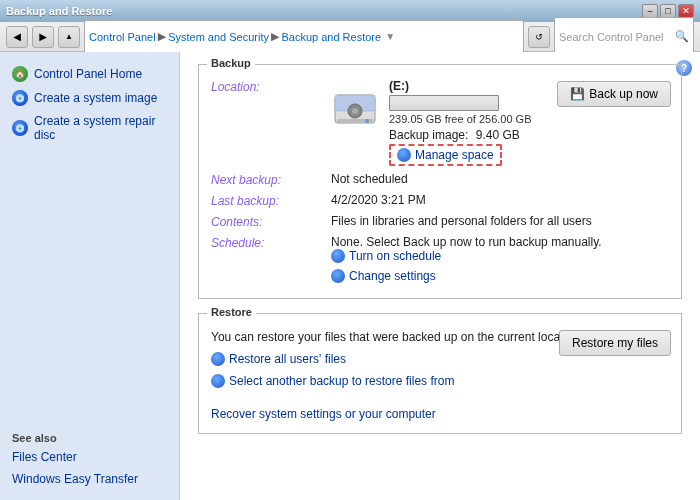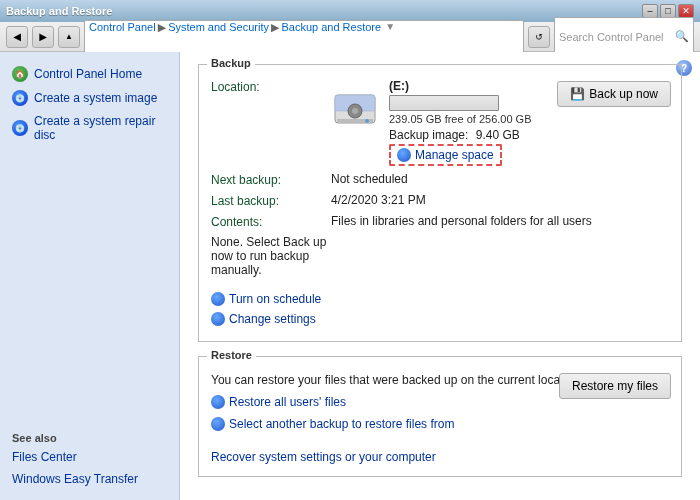--- a/index.html
+++ b/index.html
@@ -67,20 +67,21 @@
       font-size: 10px;
       cursor: pointer;
     }
     .breadcrumb-bar {
       flex: 1;
       height: 34px;
       border: 1px solid #aaa;
       background: #fff;
       border-radius: 2px;
       display: flex;
+      align-items: center;
       padding: 0 4px;
       font-size: 11px;
       color: #0066cc;
     }
     .breadcrumb-sep {
       color: #666;
       margin: 0 2px;
     }
     .search-bar {
       width: 140px;
@@ -174,23 +175,24 @@
 
     
     .backup-grid {
       display: grid;
       grid-template-columns: 120px 1fr;
       row-gap: 6px;
       margin-top: 6px;
     }
     .label-cell {
       font-size: 12px;
-      color: #14532d;
+      color: #8b5cf6;
       font-weight: normal;
       padding-top: 1px;
+      font-style: italic;
     }
     .value-cell {
       font-size: 12px;
       color: #222;
     }
 
     .location-section {
       display: flex;
       align-items: flex-start;
       gap: 10px;
@@ -409,23 +411,24 @@
 
         <div class="label-cell">Next backup:</div>
         <div class="value-cell">Not scheduled</div>
 
         <div class="label-cell">Last backup:</div>
         <div class="value-cell">4/2/2020 3:21 PM</div>
 
         <div class="label-cell">Contents:</div>
         <div class="value-cell">Files in libraries and personal folders for all users</div>
 
+        <div class="label-cell">Schedule:</div>
         <div class="value-cell">
           <div>None. Select Back up now to run backup manually.</div>
-          <div style="margin-top:15px;">
+          <div style="margin-top:0;">
             <a class="link-blue">
               <span class="shield-icon"></span>
               <span>Turn on schedule</span>
             </a>
           </div>
           <div style="margin-top:3px;">
             <a class="link-blue">
               <span class="shield-icon"></span>
               <span>Change settings</span>
             </a>

